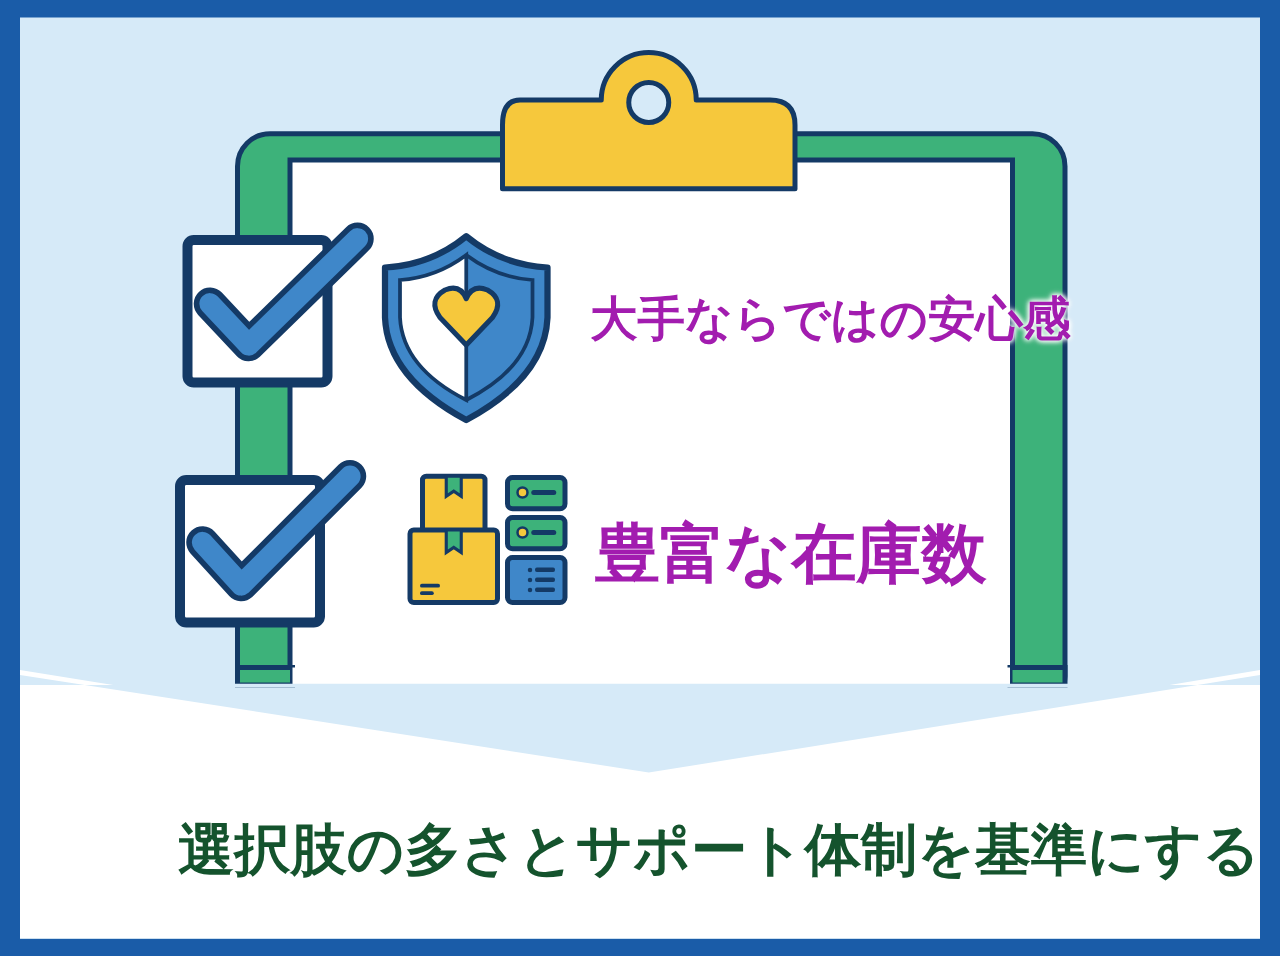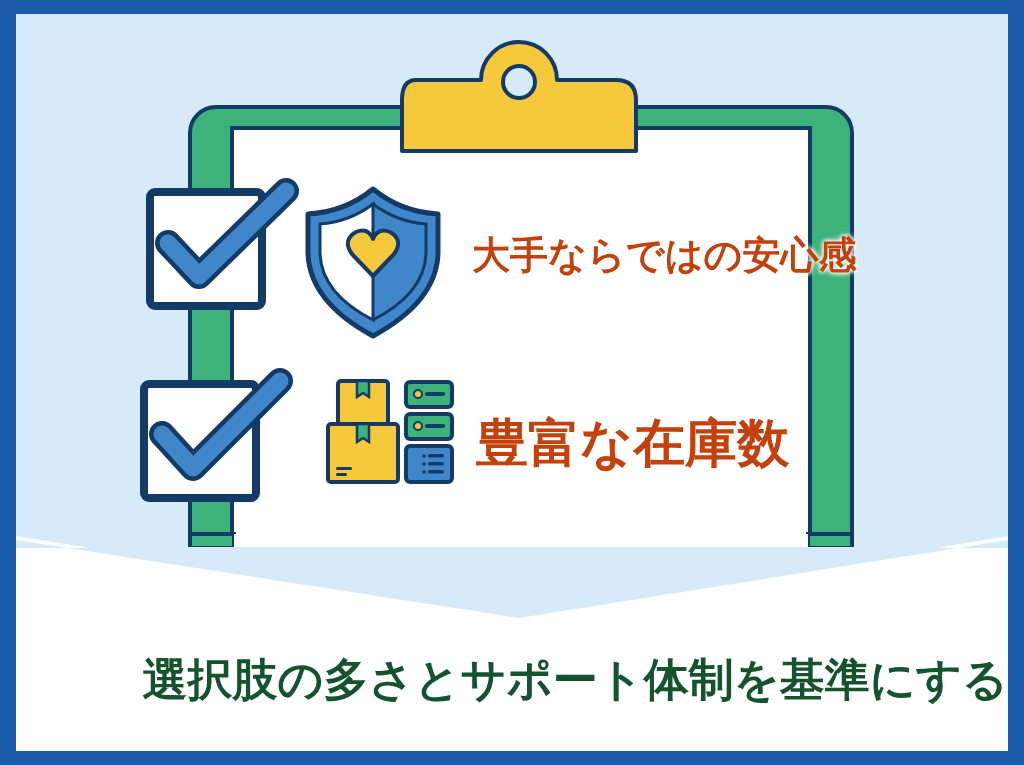--- a/index.html
+++ b/index.html
@@ -1,19 +1,19 @@
 <!DOCTYPE html>
 <html><head>
 <meta charset="utf-8">
 <style>
   html, body { margin: 0; padding: 0; }
   body { width: 1024px; height: 765px; overflow: hidden; background: #1a5ca8; font-family: "DejaVu Sans", "Liberation Sans", sans-serif; }
   .frame { position: absolute; left: 16px; top: 14px; width: 992px; height: 737px; background: #d6eaf8; overflow: hidden; }
   .art { position: absolute; left: 0; top: 0; }
-  .label { position: absolute; color: #c2410c; font-weight: bold; white-space: nowrap; letter-spacing: 0px; }
+  .label { position: absolute; color: #a21caf; font-weight: bold; white-space: nowrap; letter-spacing: 0px; }
   .label-1 { left: 456px; top: 216px; font-size: 38px; text-shadow: 0 0 4px #fff, 0 0 4px #fff, 0 0 6px #fff; }
   .label-2 { left: 460px; top: 395px; font-size: 52px; }
   .headline { position: absolute; left: 0; width: 992px; top: 636px; text-align: right; font-size: 45px; font-weight: bold; color: #14532d; letter-spacing: 0px; }
 </style>
 </head>
 <body>
 
 <div class="frame">
 
   <svg class="art" width="992" height="737" viewBox="0 0 992 737">

